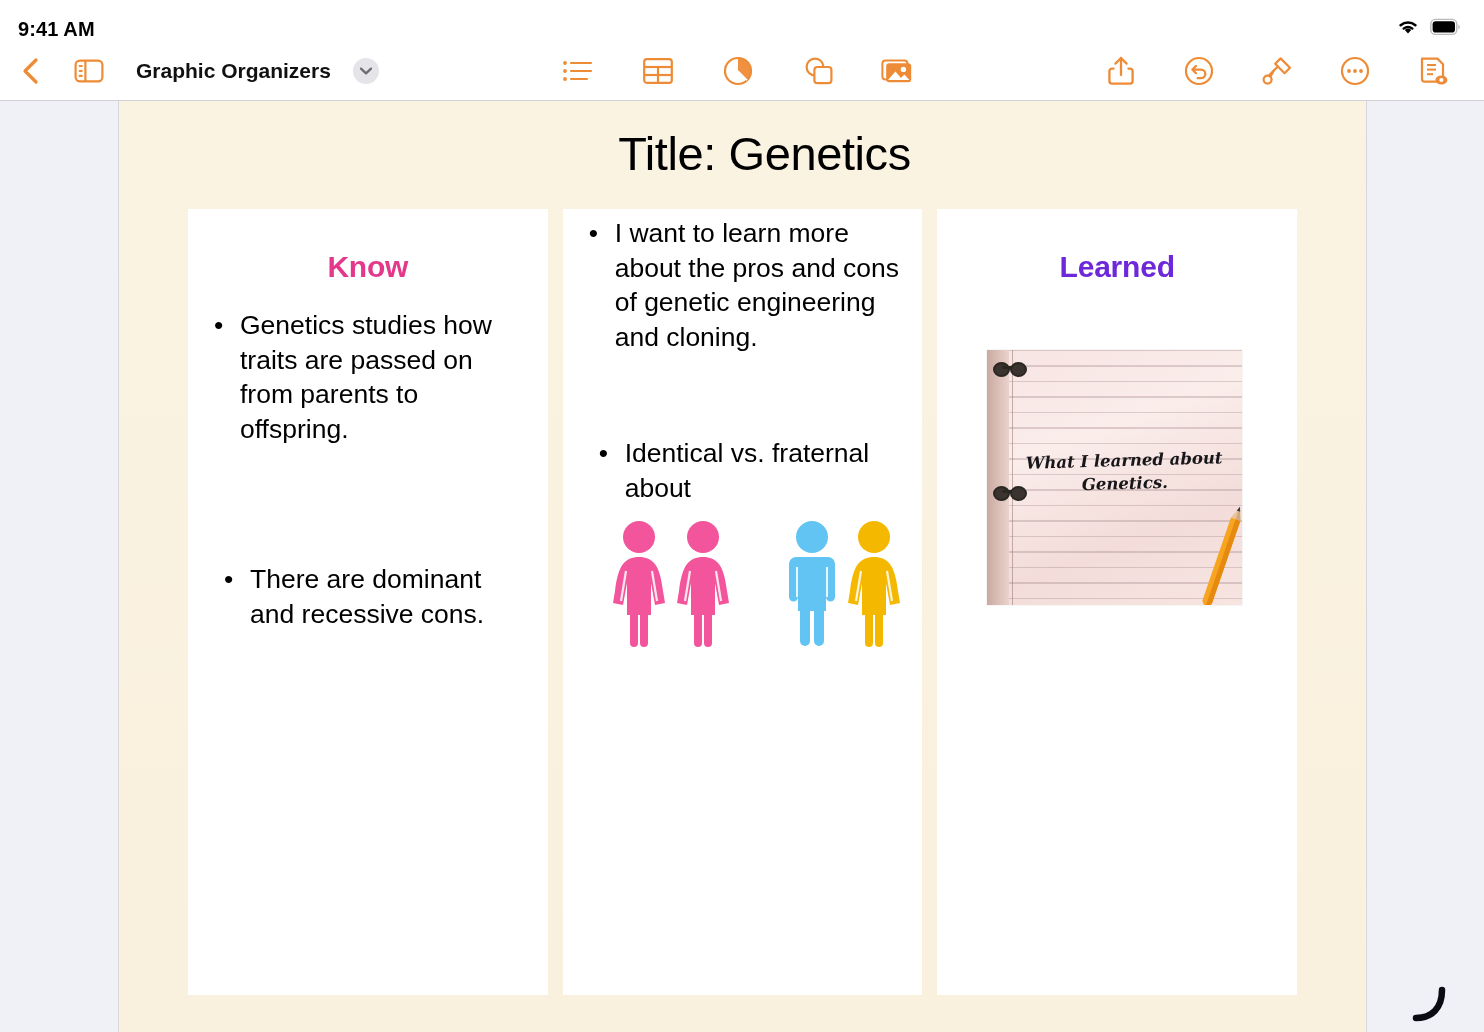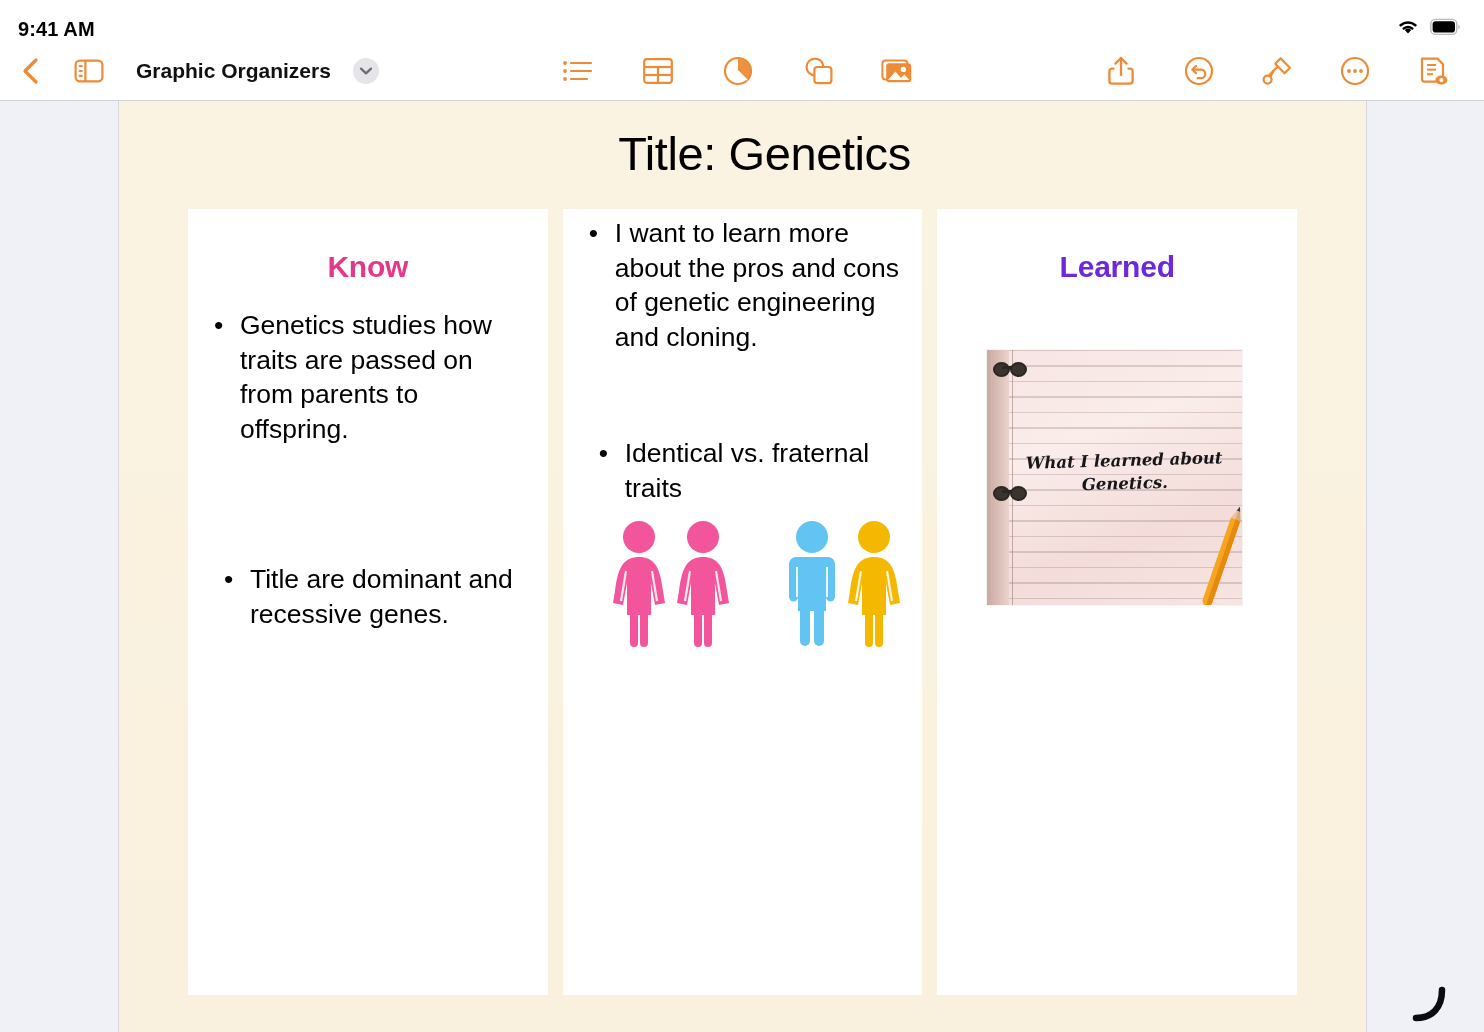--- a/index.html
+++ b/index.html
@@ -317,38 +317,38 @@
           <div class="card-body">
             <ul class="bullets b-group-1">
               <li>
                 <span class="dot">•</span>
                 <span class="txt">Genetics studies how traits are passed on from parents to offspring.</span>
               </li>
             </ul>
             <ul class="bullets b-group-2" style="margin-top:115px">
               <li>
                 <span class="dot">•</span>
-                <span class="txt">Title are dominant and recessive genes.</span>
+                <span class="txt">There are dominant and recessive cons.</span>
               </li>
             </ul>
           </div>
         </div>
 
         <div class="card">
           <div class="card-body">
             <ul class="bullets b-group-1" style="margin-top:7px">
               <li>
                 <span class="dot">•</span>
                 <span class="txt">I want to learn more about the pros and cons of genetic engineering and cloning.</span>
               </li>
             </ul>
             <ul class="bullets b-group-2" style="margin-top:81px">
               <li>
                 <span class="dot">•</span>
-                <span class="txt">Identical vs. fraternal traits</span>
+                <span class="txt">Identical vs. fraternal about</span>
               </li>
             </ul>
 
             <div class="people">
               <div class="pair">
                 <svg width="60" height="130" viewBox="0 0 60 130">
                   <circle cx="30" cy="18" r="16" fill="#F2559B"></circle>
                   <path d="M30 38 C16 38 9 46 6 72 L4 84 L14 86 L18 64 L18 96 L42 96 L42 64 L46 86 L56 84 L54 72 C51 46 44 38 30 38 Z" fill="#F2559B"></path>
                   <path d="M21 96 L21 124 a4 4 0 0 0 8 0 L29 96 Z" fill="#F2559B"></path>
                   <path d="M31 96 L31 124 a4 4 0 0 0 8 0 L39 96 Z" fill="#F2559B"></path>

